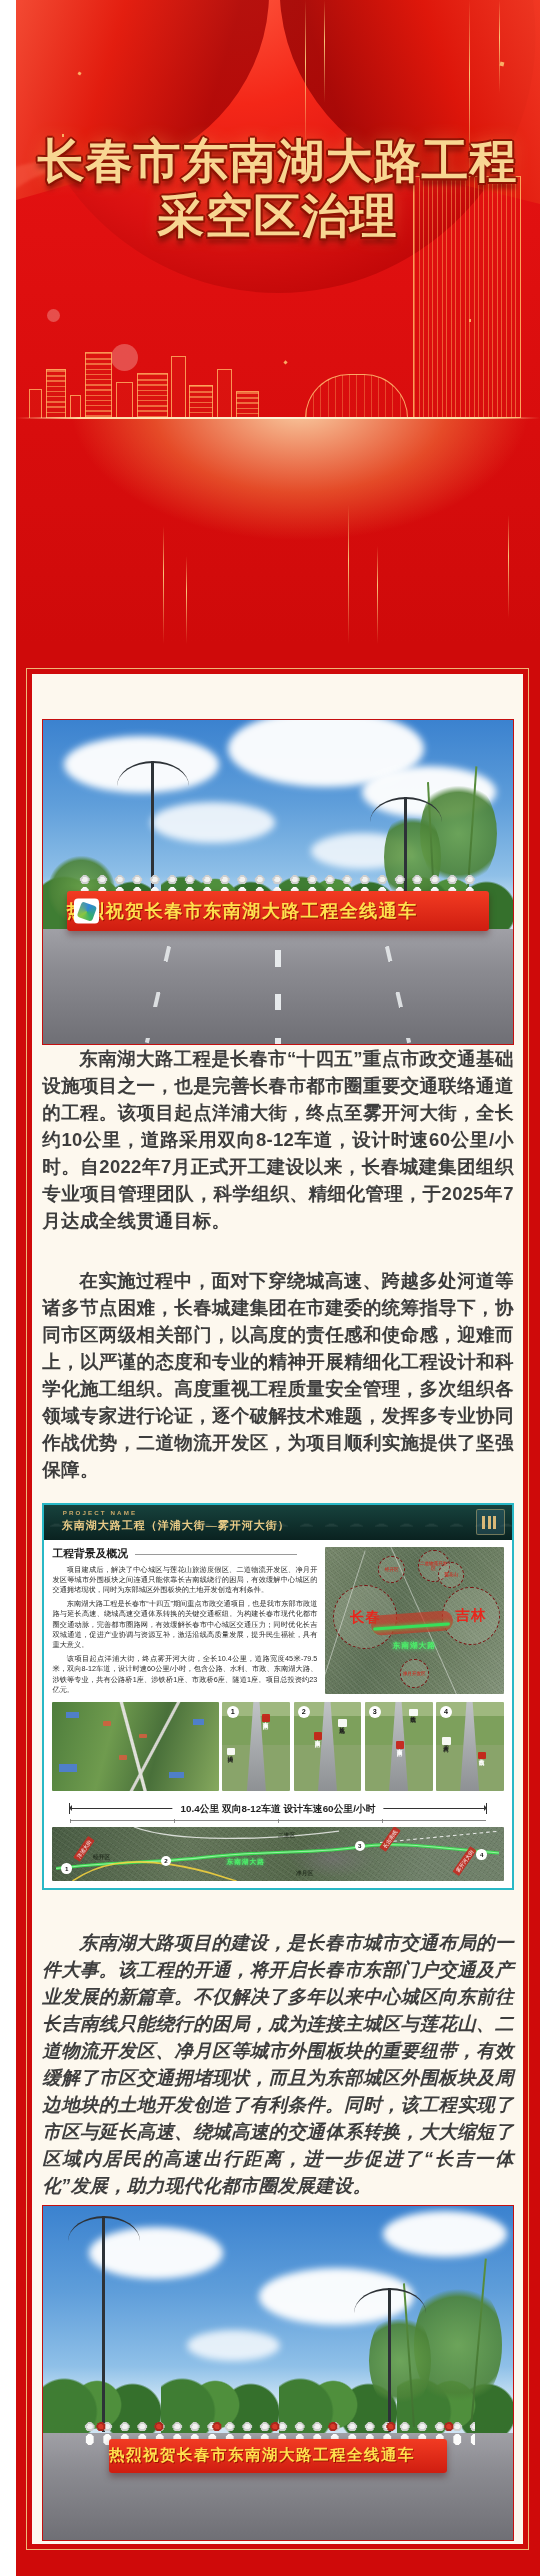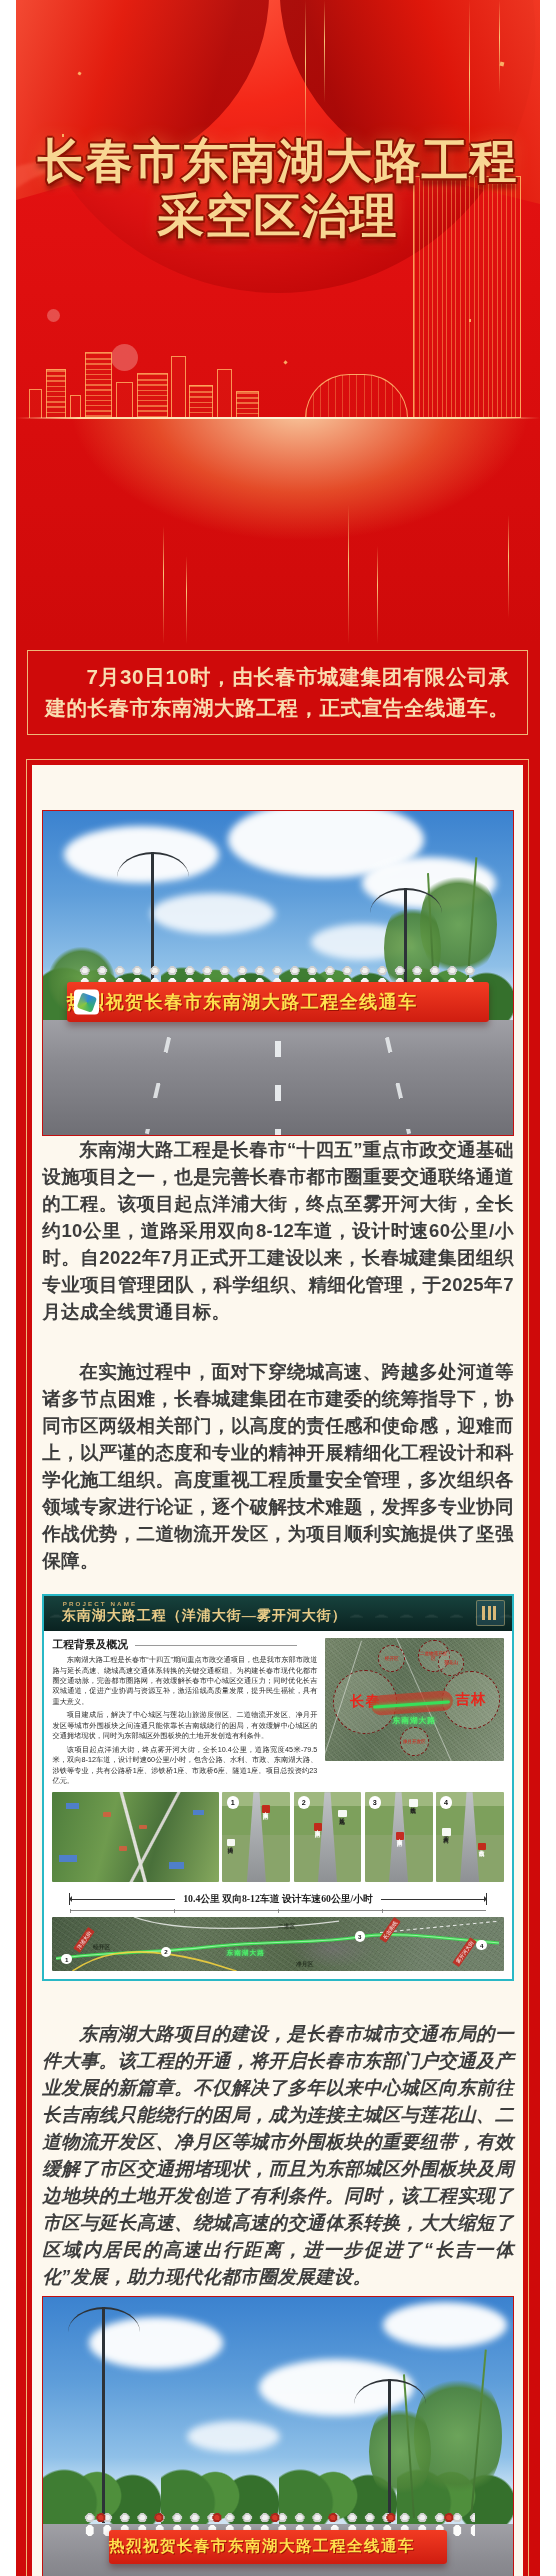--- a/index.html
+++ b/index.html
@@ -115,32 +115,32 @@
 
   
   .info { margin-top:19.6px; border:2.6px solid #29b8c6; background:#fff; }
   .info-head { position:relative; height:35px; display:flex; align-items:center; padding:0 7.2px 0 17.5px;
                background:linear-gradient(180deg,#17423d,#0a2220);
                background-image:radial-gradient(circle at 50% 130%, rgba(255,255,255,.07) 30%, transparent 31%),
                                 linear-gradient(180deg,#17423d,#0a2220);
                background-size:25px 21.6px, 100% 100%; }
   .eyebrow { position:absolute; top:4.1px; left:18.5px; font-size:6.2px; letter-spacing:2.1px; color:#caa96a; font-weight:700; }
   .info-title { margin-top:6.2px; font-family:"Liberation Serif","DejaVu Serif",serif;
-                font-size:14px; font-weight:700; color:#e9cb87; letter-spacing:1px; }
+                font-size:11px; font-weight:700; color:#e9cb87; letter-spacing:1px; }
   .info-logo { margin-left:auto; width:29px; height:26px; border:0.5px solid rgba(220,190,120,.45);
                border-radius:2.1px; background:rgba(60,110,130,.35);
                display:flex; align-items:center; justify-content:center; }
   .info-logo i { display:block; width:15.5px; height:13.4px;
                  background:repeating-linear-gradient(90deg,#d9b877 0 3.1px, transparent 3.1px 5.7px); }
   .info-body { display:flex; gap:7.2px; padding:7.2px 8.2px 4.1px; }
   .info-left { flex:1.48; }
   .sec-title { display:flex; align-items:center; gap:7.2px; font-size:10.8px; font-weight:800; color:#1d1d1d; }
   .sec-title::after { content:""; flex:1; height:0.5px; background:#9a9a9a; margin-right:20.6px; }
   .ipara { margin-top:3.6px; font-size:7.2px; line-height:10.3px; color:#2c2c2c; text-align:justify; text-indent:2em; }
-  .map { flex:1; position:relative; height:123px; border-radius:1px; overflow:hidden;
+  .map { flex:1; position:relative; height:147px; border-radius:1px; overflow:hidden;
          background:linear-gradient(115deg,#77876b,#5f7258 40%,#6d7f63 70%,#83937a);
          background-image:repeating-linear-gradient(45deg, rgba(255,255,255,.06) 0 1px, transparent 1px 4.1px),
                           repeating-linear-gradient(-30deg, rgba(0,0,0,.09) 0 0.5px, transparent 0.5px 3.1px),
                           linear-gradient(115deg,#77876b,#5f7258 40%,#6d7f63 70%,#83937a); }
   .mroad { position:absolute; background:rgba(255,255,255,.45); }
   .mcirc { position:absolute; border:1.5px dashed #7a1010; border-radius:50%;
            display:flex; align-items:center; justify-content:center; background:rgba(220,225,210,.18); }
   .mcirc .city { color:#e8261c; font-weight:900; font-size:14.4px; letter-spacing:1px; }
   .mcirc .area { color:#c0392b; font-weight:700; font-size:4.6px; text-align:center; line-height:1.15; }
   .mband { position:absolute; left:26%; right:28%; top:45%; height:19.6px; border-radius:9.8px;
@@ -161,21 +161,21 @@
   .iph.roadshot::before { content:""; position:absolute; left:36%; right:36%; top:0; bottom:0;
       background:linear-gradient(180deg,#c0c3c6,#8e9194); clip-path:polygon(34% 0,66% 0,100% 100%,0 100%); }
   .roof { position:absolute; background:#4f7fc9; }
   .num { position:absolute; top:4.1px; left:4.1px; width:12.4px; height:12.4px; border-radius:50%; background:#fff;
          display:flex; align-items:center; justify-content:center; font-size:7.2px; font-weight:800; color:#111; z-index:3; }
   .vtag { position:absolute; writing-mode:vertical-rl; font-size:5.7px; line-height:1.1; padding:2.6px 1px;
           background:rgba(200,30,20,.9); color:#fff; border-radius:1px; z-index:3; letter-spacing:0.5px; }
   .vtag.white { background:rgba(255,255,255,.93); color:#1c1c1c; }
   .rdot { position:absolute; width:8.2px; height:4.6px; background:#d35f3f; border-radius:1px; opacity:.9; }
 
-  .info-dim { position:relative; height:30px; margin:3.1px 8.2px 0;font-family:Liberation Serif, serif; }
+  .info-dim { position:relative; height:30px; margin:3.1px 8.2px 0; }
   .dimline { position:absolute; left:17.5px; right:17.5px; top:13.4px; height:1px; background:#333; }
   .dimline::before, .dimline::after { content:""; position:absolute; top:-2.6px; border:3.1px solid transparent; }
   .dimline::before { left:-4.1px; border-right-color:#333; }
   .dimline::after { right:-4.1px; border-left-color:#333; }
   .dimtickL, .dimtickR { position:absolute; top:8.2px; width:1px; height:11.3px; background:#333; }
   .dimtickL { left:16.5px; } .dimtickR { right:16.5px; }
   .dimlabel { position:absolute; left:50%; top:14px; transform:translate(-50%,-50%); background:#fff;
               padding:0 8.2px; font-size:9.8px; font-weight:800; color:#1e1e1e; white-space:nowrap; }
   .subticks { position:absolute; left:17.5px; right:17.5px; top:24px; height:4.1px;
               background:repeating-linear-gradient(90deg,#777 0 1px, transparent 1px 25%);
@@ -251,23 +251,20 @@
         <div class="glow"></div>
         <div class="arc a1"></div>
         <div class="arc a2"></div>
         <div class="arc a3"></div>
         <div class="arc a4"></div>
         <div class="arc a5"></div>
         <div class="arc a6"></div>
       </div>
     </div>
 
-    <div class="intro">
-      <p>7月30日10时，由长春市城建集团有限公司承建的长春市东南湖大路工程，正式宣告全线通车。</p>
-    </div>
 
     <div class="card">
       <div class="card-inner">
 
         <div class="photo">
           <div class="cl" style="left:20.6px; top:15.5px; width:155px; height:57px;"></div>
           <div class="cl" style="left:185px; top:-10.3px; width:196px; height:77px;"></div>
           <div class="cl" style="left:319px; top:46px; width:134px; height:52px;"></div>
           <div class="cl" style="left:108px; top:82px; width:124px; height:41px; opacity:.85;"></div>
           <div class="cl" style="left:268px; top:113px; width:103px; height:36px; opacity:.8;"></div>
@@ -303,22 +300,22 @@
               <div class="info-title">东南湖大路工程（洋浦大街—雾开河大街）</div>
             </div>
             <div class="info-logo">
                 <i></i>
               </div>
           </div>
 
           <div class="info-body">
             <div class="info-left">
               <div class="sec-title">工程背景及概况</div>
+              <p class="ipara">项目建成后，解决了中心城区与莲花山旅游度假区、二道物流开发区、净月开发区等城市外围板块之间连通只能依靠长吉南线绕行的困局，有效缓解中心城区的交通拥堵现状，同时为东部城区外围板块的土地开发创造有利条件。</p>
               <p class="ipara">东南湖大路工程是长春市“十四五”期间重点市政交通项目，也是我市东部市政道路与延长高速、绕城高速交通体系转换的关键交通枢纽。为构建长春市现代化都市圈交通动脉，完善都市圈路网，有效缓解长春市中心城区交通压力；同时优化长吉双城通道，促进产业协调与资源互补，激活沿线高质量发展，提升民生福祉，具有重大意义。</p>
-              <p class="ipara">项目建成后，解决了中心城区与莲花山旅游度假区、二道物流开发区、净月开发区等城市外围板块之间连通只能依靠长吉南线绕行的困局，有效缓解中心城区的交通拥堵现状，同时为东部城区外围板块的土地开发创造有利条件。</p>
               <p class="ipara">该项目起点洋浦大街，终点雾开河大街，全长10.4公里，道路宽度45米-79.5米，双向8-12车道，设计时速60公里/小时，包含公路、水利、市政、东南湖大路、涉铁等专业，共有公路桥1座、涉铁桥1座、市政桥6座、隧道1座。项目总投资约23亿元。</p>
             </div>
 
             <div class="map">
               <div class="mroad" style="left:10%; top:0; width:1px; height:100%; transform:rotate(18deg);"></div>
               <div class="mroad" style="left:55%; top:-10%; width:1px; height:120%; transform:rotate(-24deg);"></div>
               <div class="mcirc" style="left:5%; top:26%; width:64px; height:64px;">
                 <span class="city">长春</span>
               </div>
               <div class="mcirc" style="right:2%; top:27%; width:58px; height:58px;">

